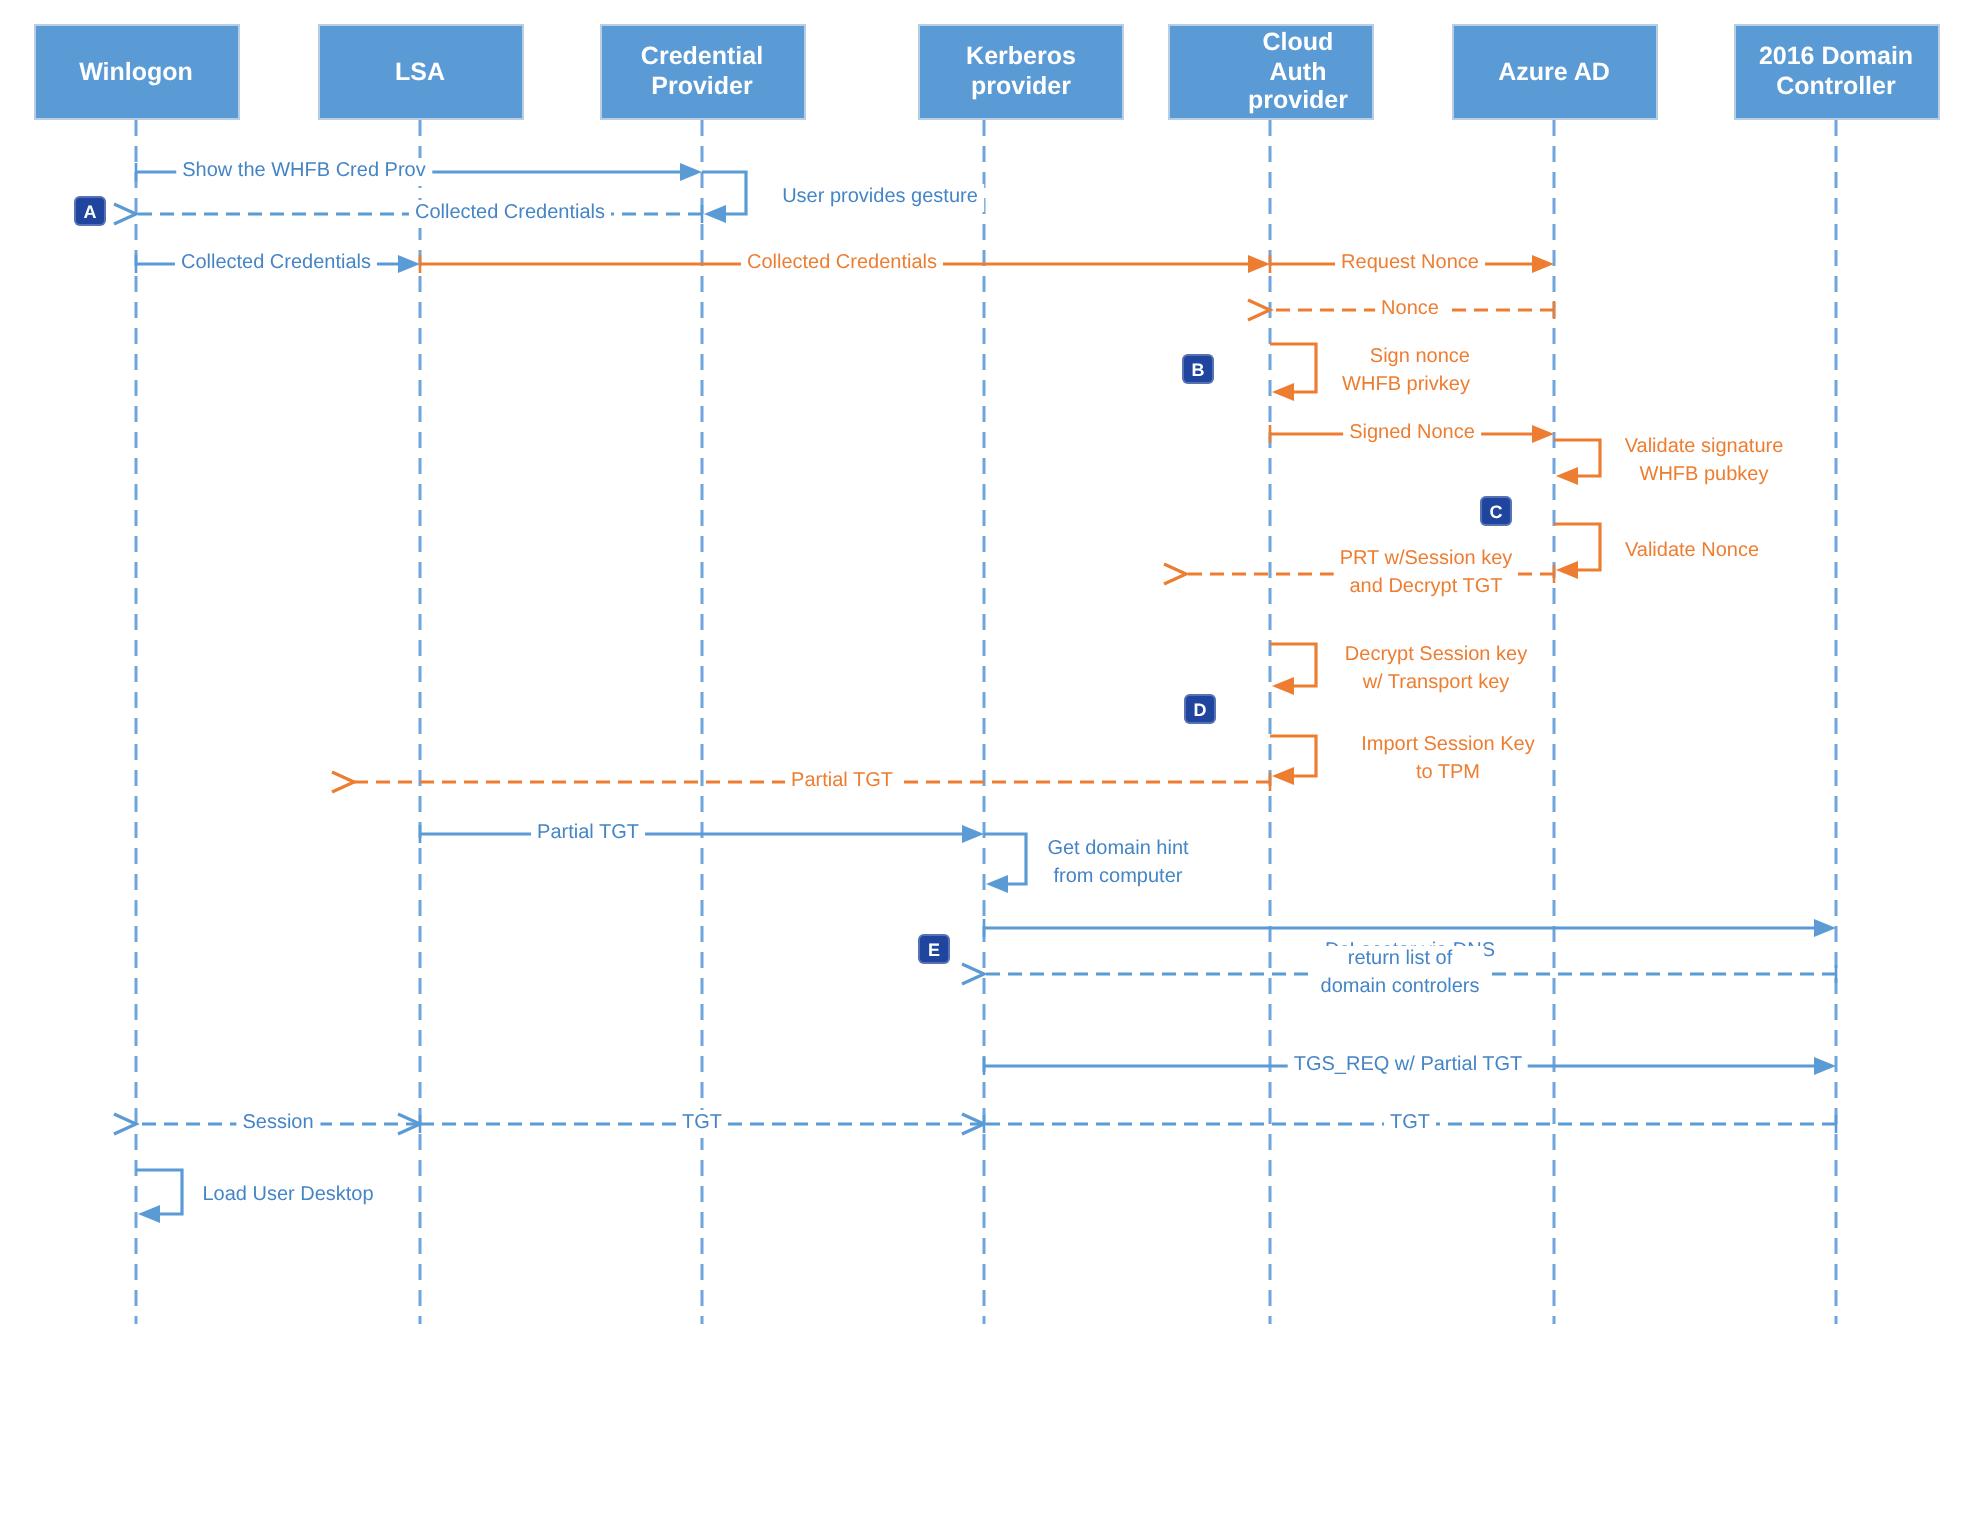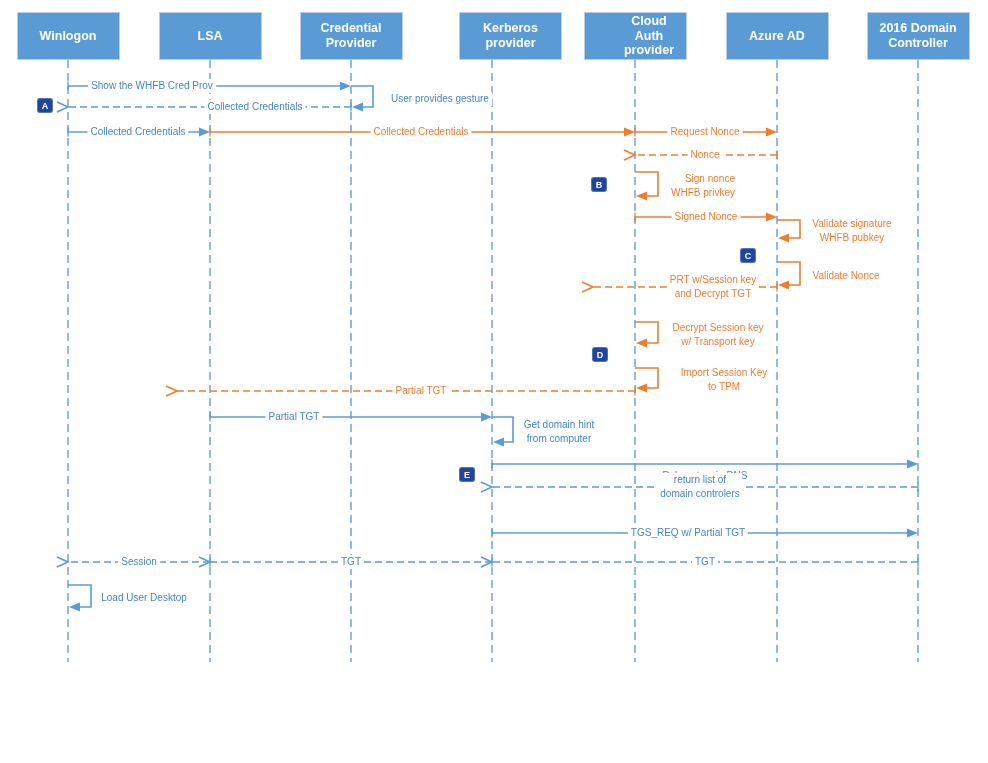--- a/index.html
+++ b/index.html
@@ -159,21 +159,21 @@
       <div class="msg-label blue" style="left: 294px; top: 417px;">
         <div>Partial TGT</div>
       </div>
       <div class="msg-label blue" style="left: 705px; top: 476px;">
         <div>DcLocator via DNS</div>
       </div>
       <div class="msg-label blue" style="left: 700px; top: 487px;">
         <div>return list of</div>
         <div>domain controlers</div>
       </div>
-      <div class="msg-label blue" style="left: 688px; top: 533px;">
+      <div class="msg-label blue" style="left: 704px; top: 533px;">
         <div>TGS_REQ w/ Partial TGT</div>
       </div>
       <div class="msg-label blue" style="left: 705px; top: 562px;">
         <div>TGT</div>
       </div>
       <div class="msg-label blue" style="left: 351px; top: 562px;">
         <div>TGT</div>
       </div>
       <div class="msg-label blue" style="left: 139px; top: 562px;">
         <div>Session</div>

